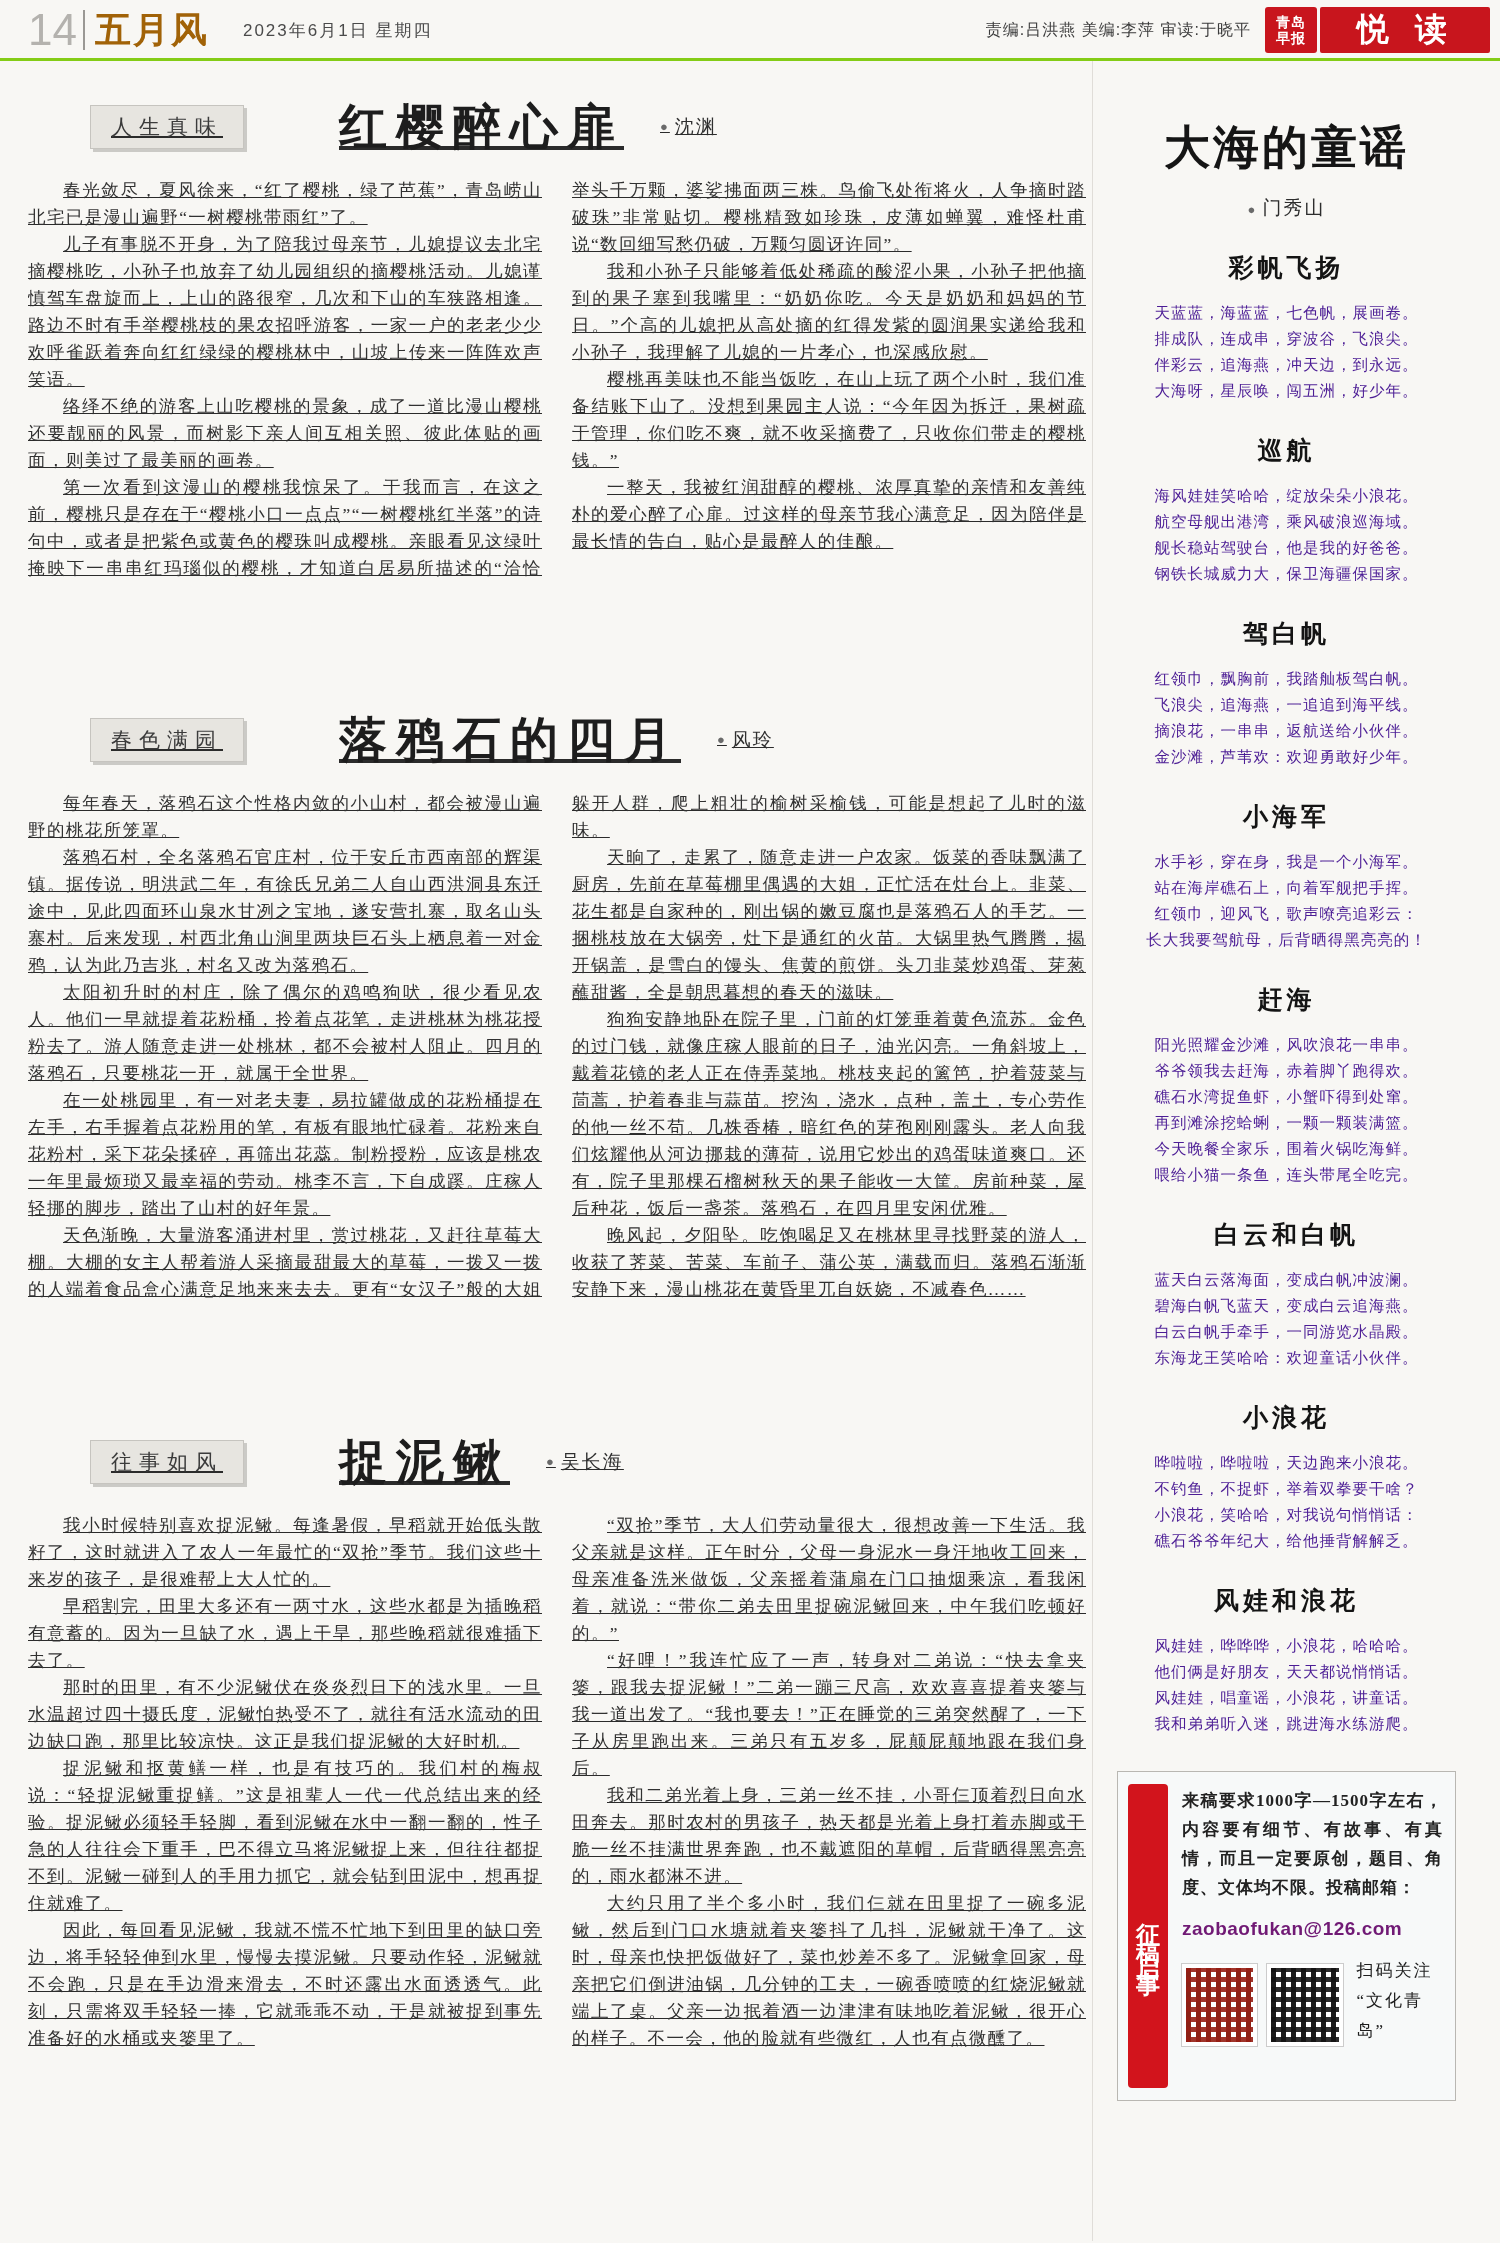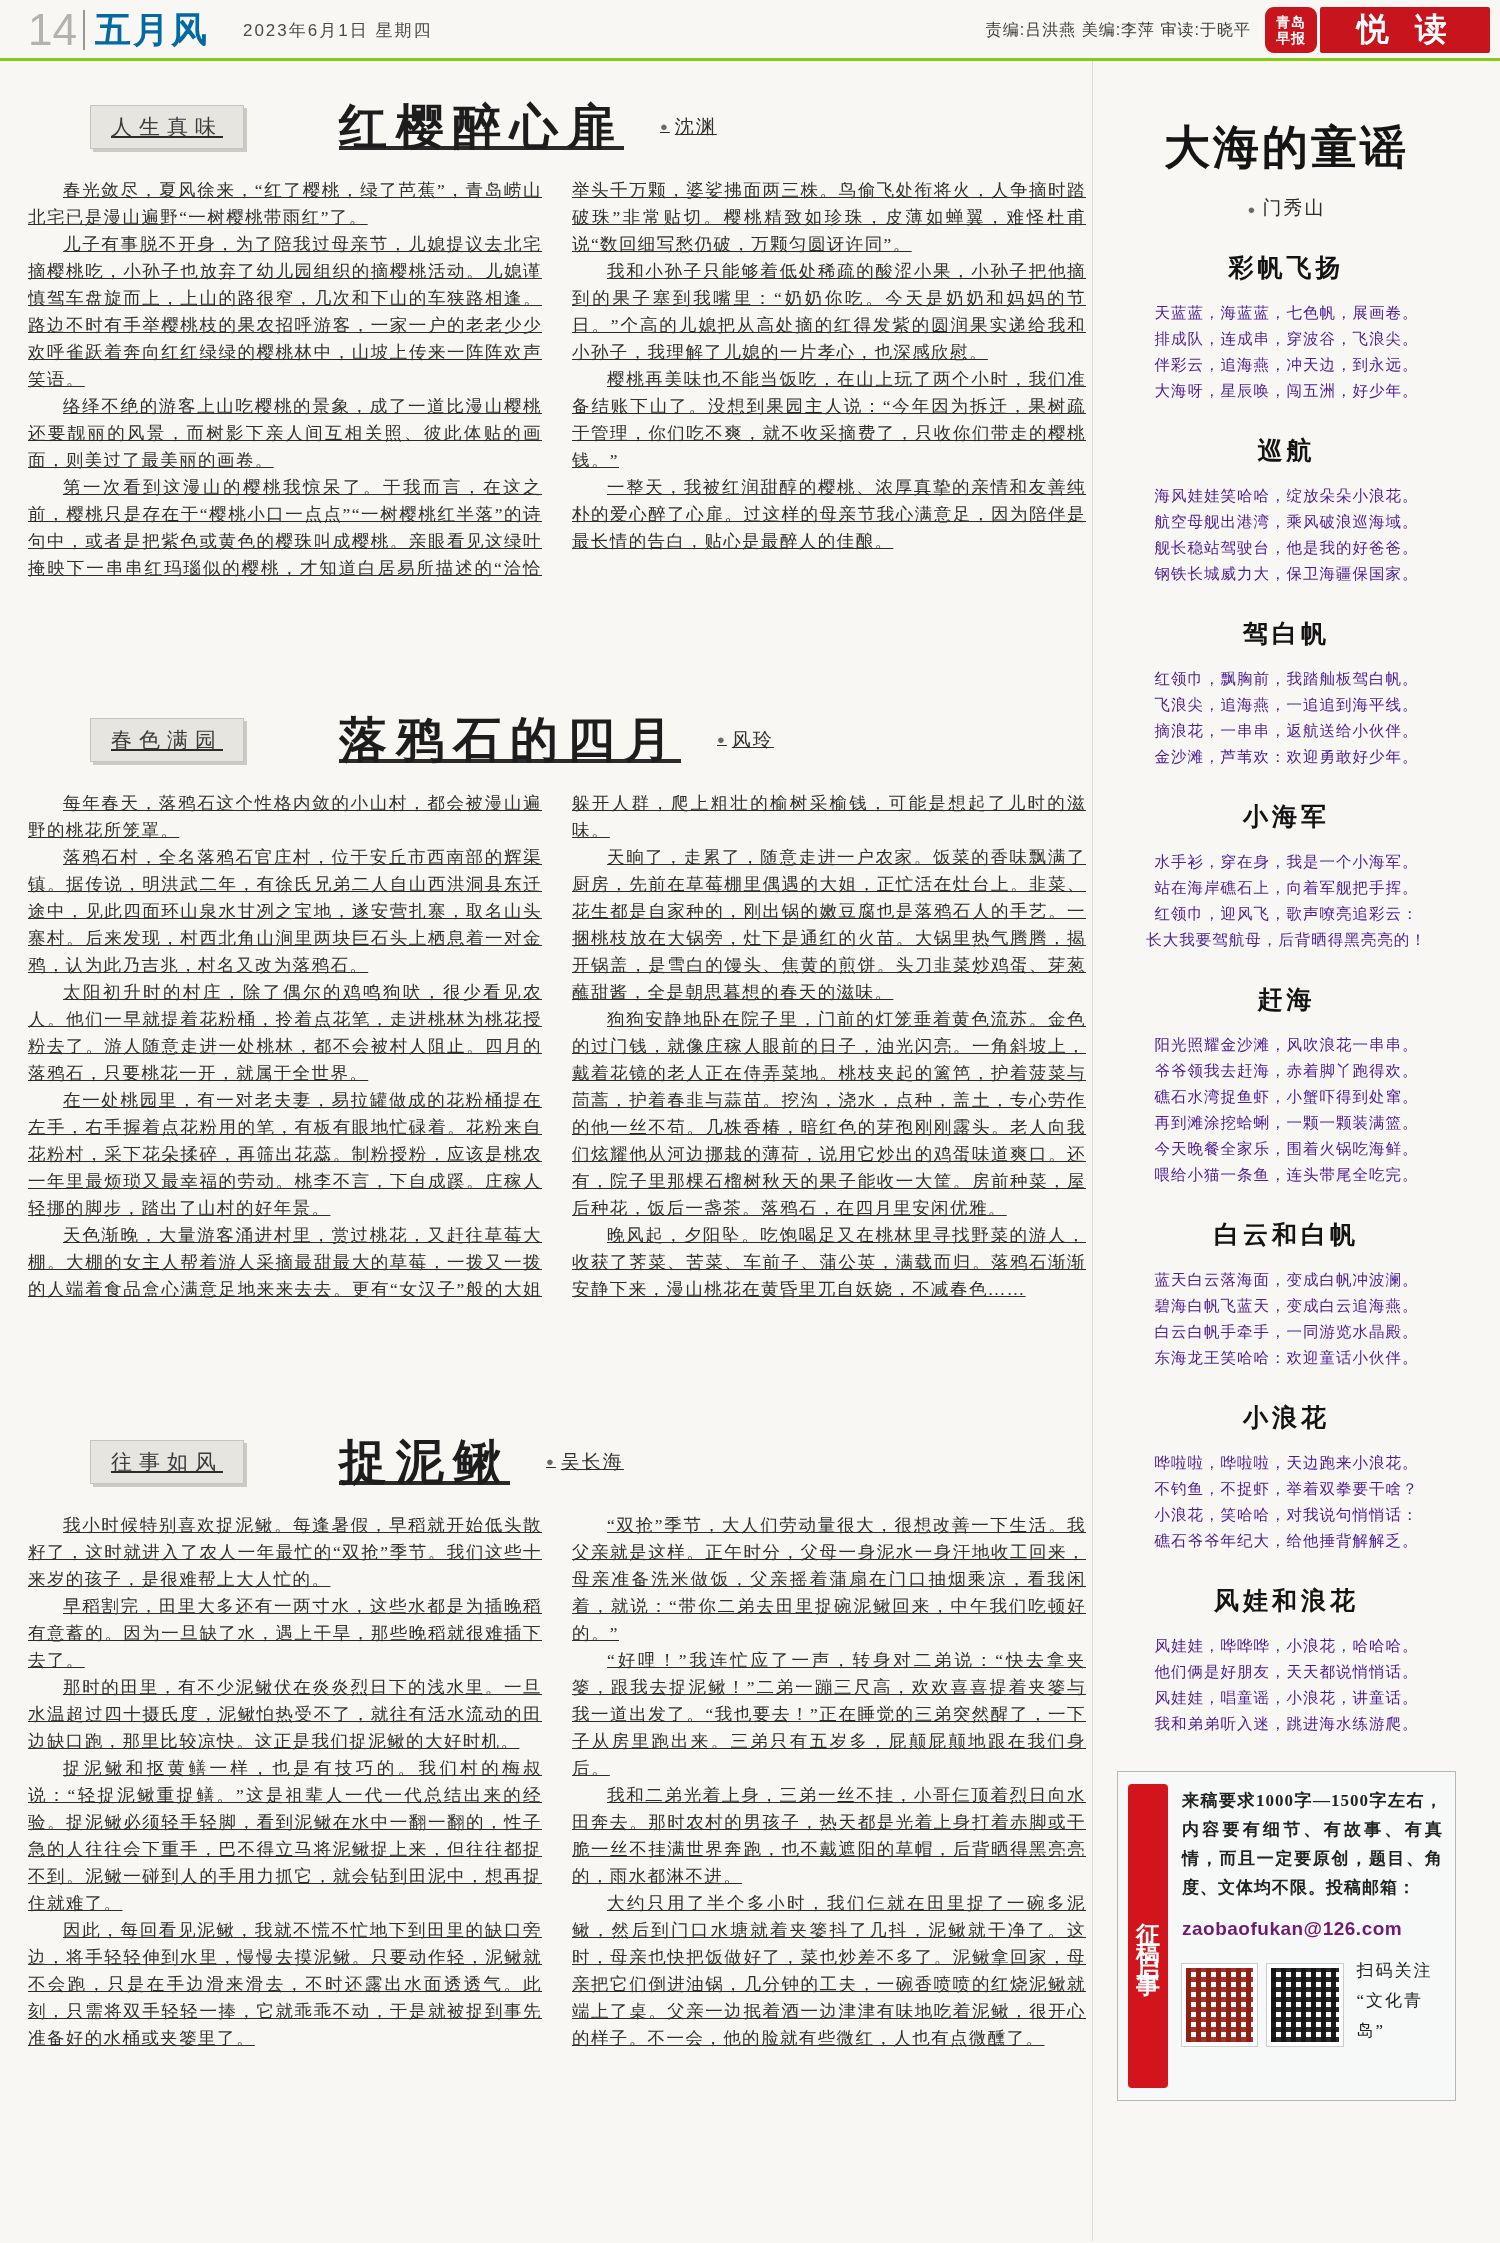--- a/index.html
+++ b/index.html
@@ -11,25 +11,25 @@
   }
   
   .masthead{
     display:flex;align-items:center;
     padding:6px 10px 4px 28px;height:48px;
     border-bottom:3px solid #84cc16;
     font-family:"Liberation Sans","DejaVu Sans",sans-serif;
   }
   .page-num{font-size:44px;color:#b4b2ae;font-weight:400;line-height:1;}
   .mast-bar{width:2px;height:40px;background:#9a9894;margin:0 10px 0 6px;}
-  .edition{font-size:36px;font-weight:800;color:#0369a1;letter-spacing:2px;line-height:1;}
+  .edition{font-size:36px;font-weight:800;color:#a16207;letter-spacing:2px;line-height:1;}
   .mast-date{font-size:17px;color:#4a4a4a;margin-left:34px;letter-spacing:2px;}
   .mast-editors{margin-left:auto;font-size:16px;color:#3c3c3c;letter-spacing:1px;margin-right:14px;}
   .logo-qdzb{
-    width:52px;height:46px;background:#c8151d;color:#fff;border-radius:9px;
+    width:52px;height:46px;background:#c8151d;color:#fff;border-radius:3px;
     display:flex;flex-direction:column;align-items:center;justify-content:center;
     font-size:14px;font-weight:800;line-height:1.15;letter-spacing:1px;
   }
   .logo-yuedu{
     width:170px;height:46px;background:#c8151d;color:#fff;margin-left:3px;border-radius:2px;
     display:flex;align-items:center;justify-content:center;
     font-size:32px;font-weight:800;letter-spacing:26px;padding-left:20px;box-sizing:border-box;text-align:center;
   }
   
   .main{display:flex;align-items:flex-start;}

